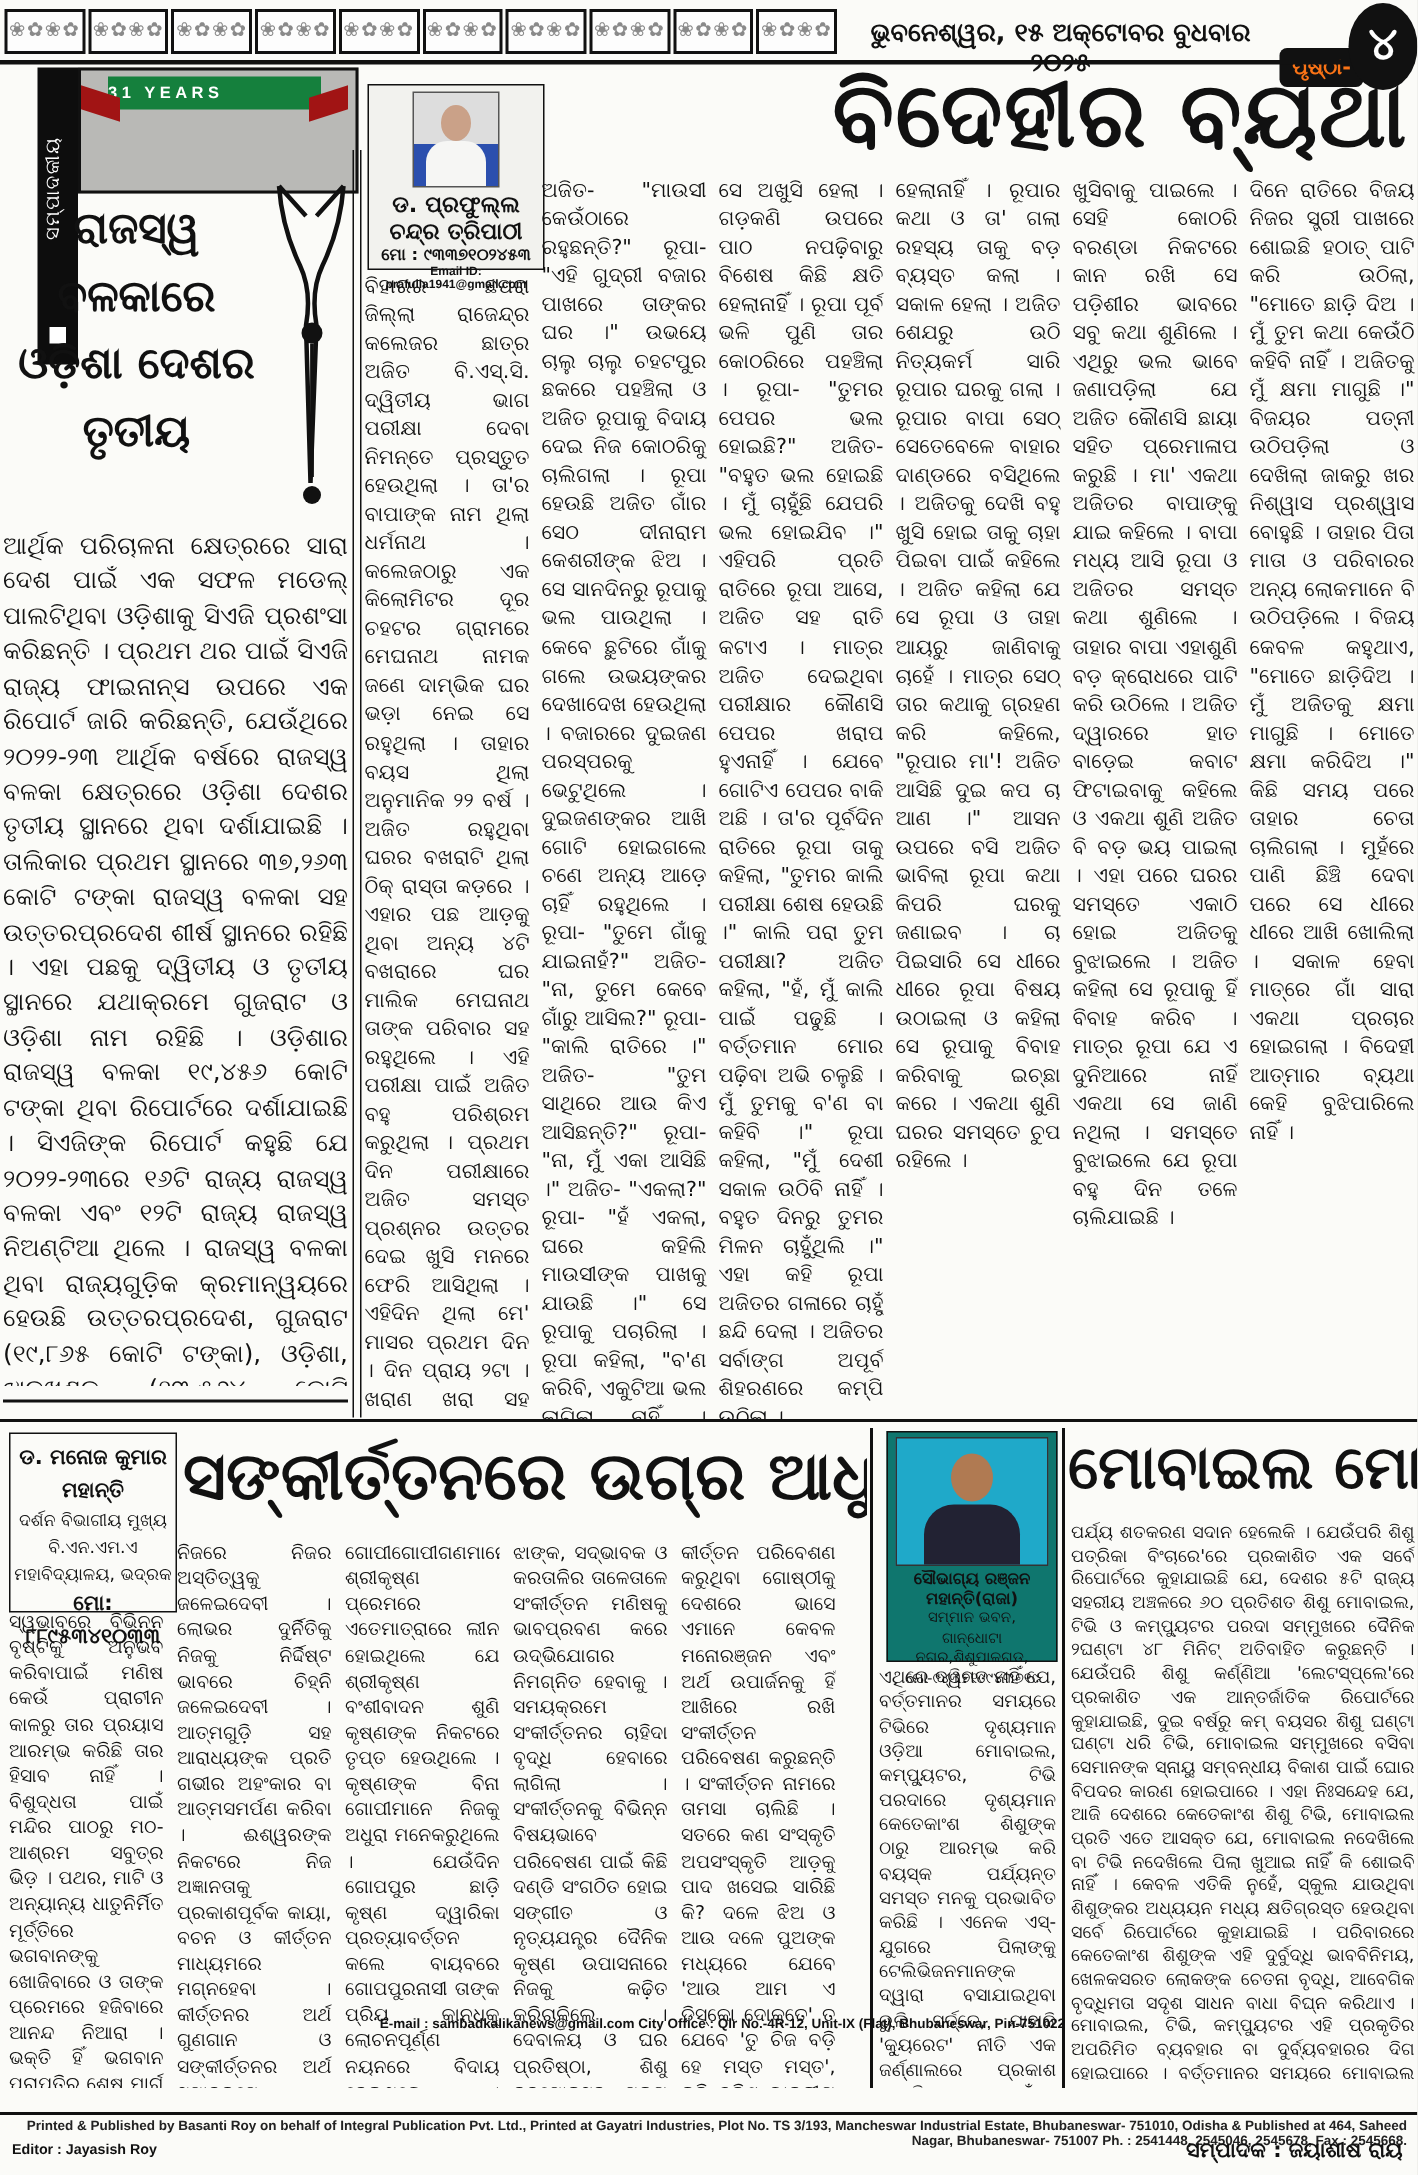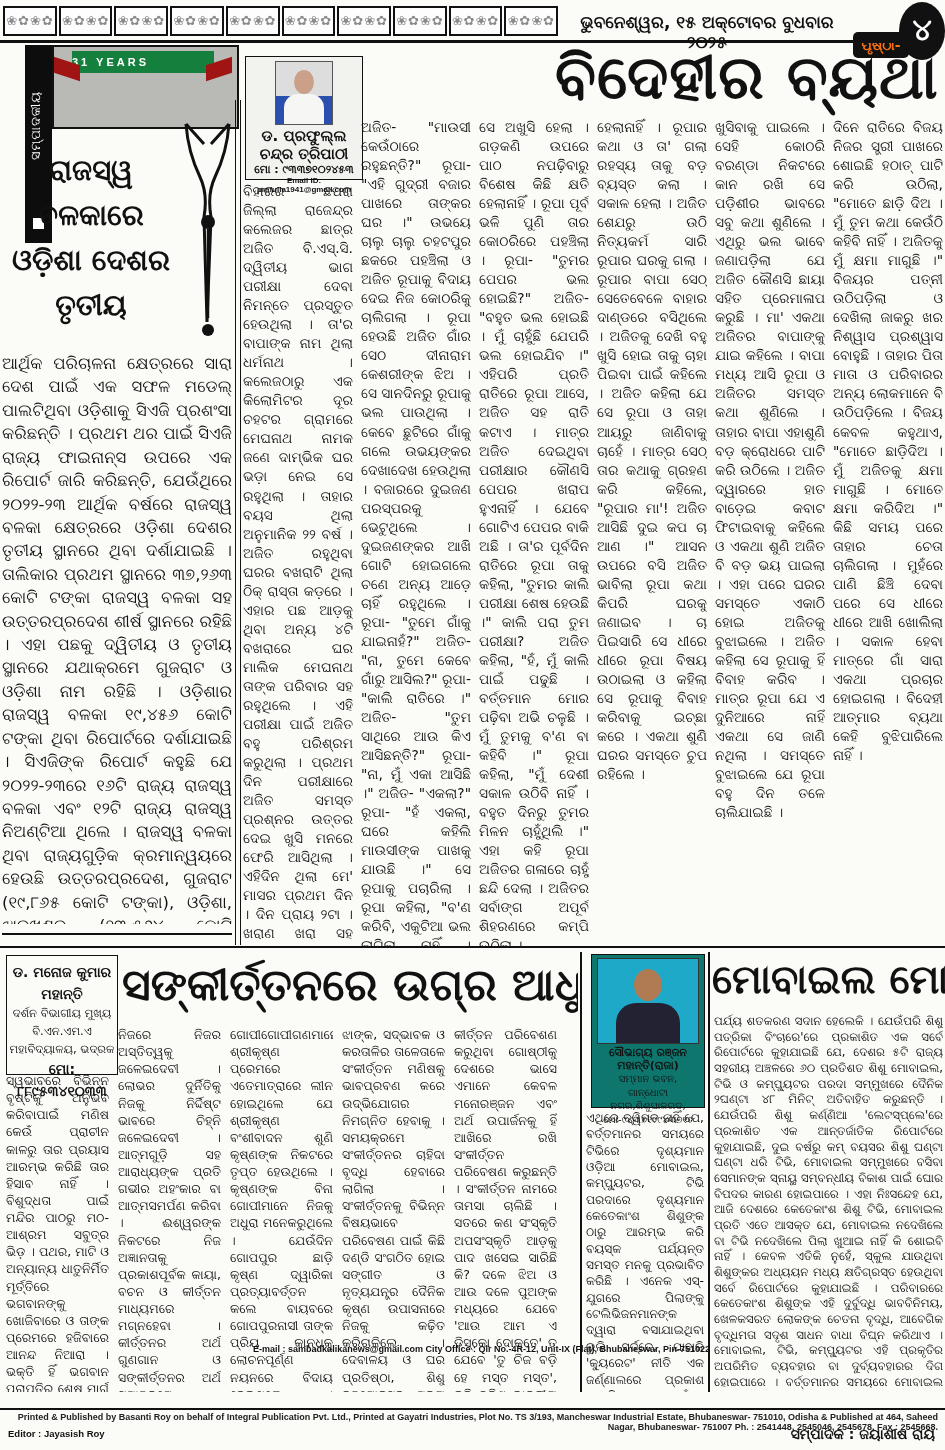--- a/index.html
+++ b/index.html
@@ -32,21 +32,21 @@
     font-family:"Liberation Sans",sans-serif;font-size:11px;font-weight:bold;text-align:left;
     line-height:22px;letter-spacing:3px;}
   #ribbon:before,#ribbon:after{content:"";position:absolute;top:10px;width:26px;height:16px;background:#a11414;}
   #ribbon:before{left:-18px;transform:skewY(18deg);}
   #ribbon:after{right:-18px;transform:skewY(-18deg);}
   #logo-script{position:absolute;left:0;top:30px;width:100%;text-align:center;font-size:27px;
     font-weight:bold;font-style:italic;font-family:"DejaVu Serif",serif;}
 
   
   #editorial-headline{position:absolute;left:0px;top:130px;width:182px;height:215px;
-    font-size:29px;font-weight:bold;line-height:1.55;text-align:center;padding-top:18px;}
+    font-size:29px;font-weight:bold;line-height:1.55;text-align:center;}
   #pen-nib{position:absolute;left:178px;top:122px;width:60px;height:225px;}
   #editorial-body{position:absolute;left:2px;top:352px;width:230px;height:572px;
     font-size:16.5px;line-height:1.42;text-align:justify;overflow:hidden;}
   #editorial-endrule{position:absolute;left:2px;top:933px;width:230px;height:2px;background:#111;}
   #vrule-editorial{position:absolute;left:235px;top:100px;width:4px;height:845px;
     border-left:1.5px solid #111;border-right:1.5px solid #111;}
 
   
   #author-box{position:absolute;left:245px;top:56px;width:116px;height:122px;border:1.5px solid #111;
     background:#f2f2ee;text-align:center;}

